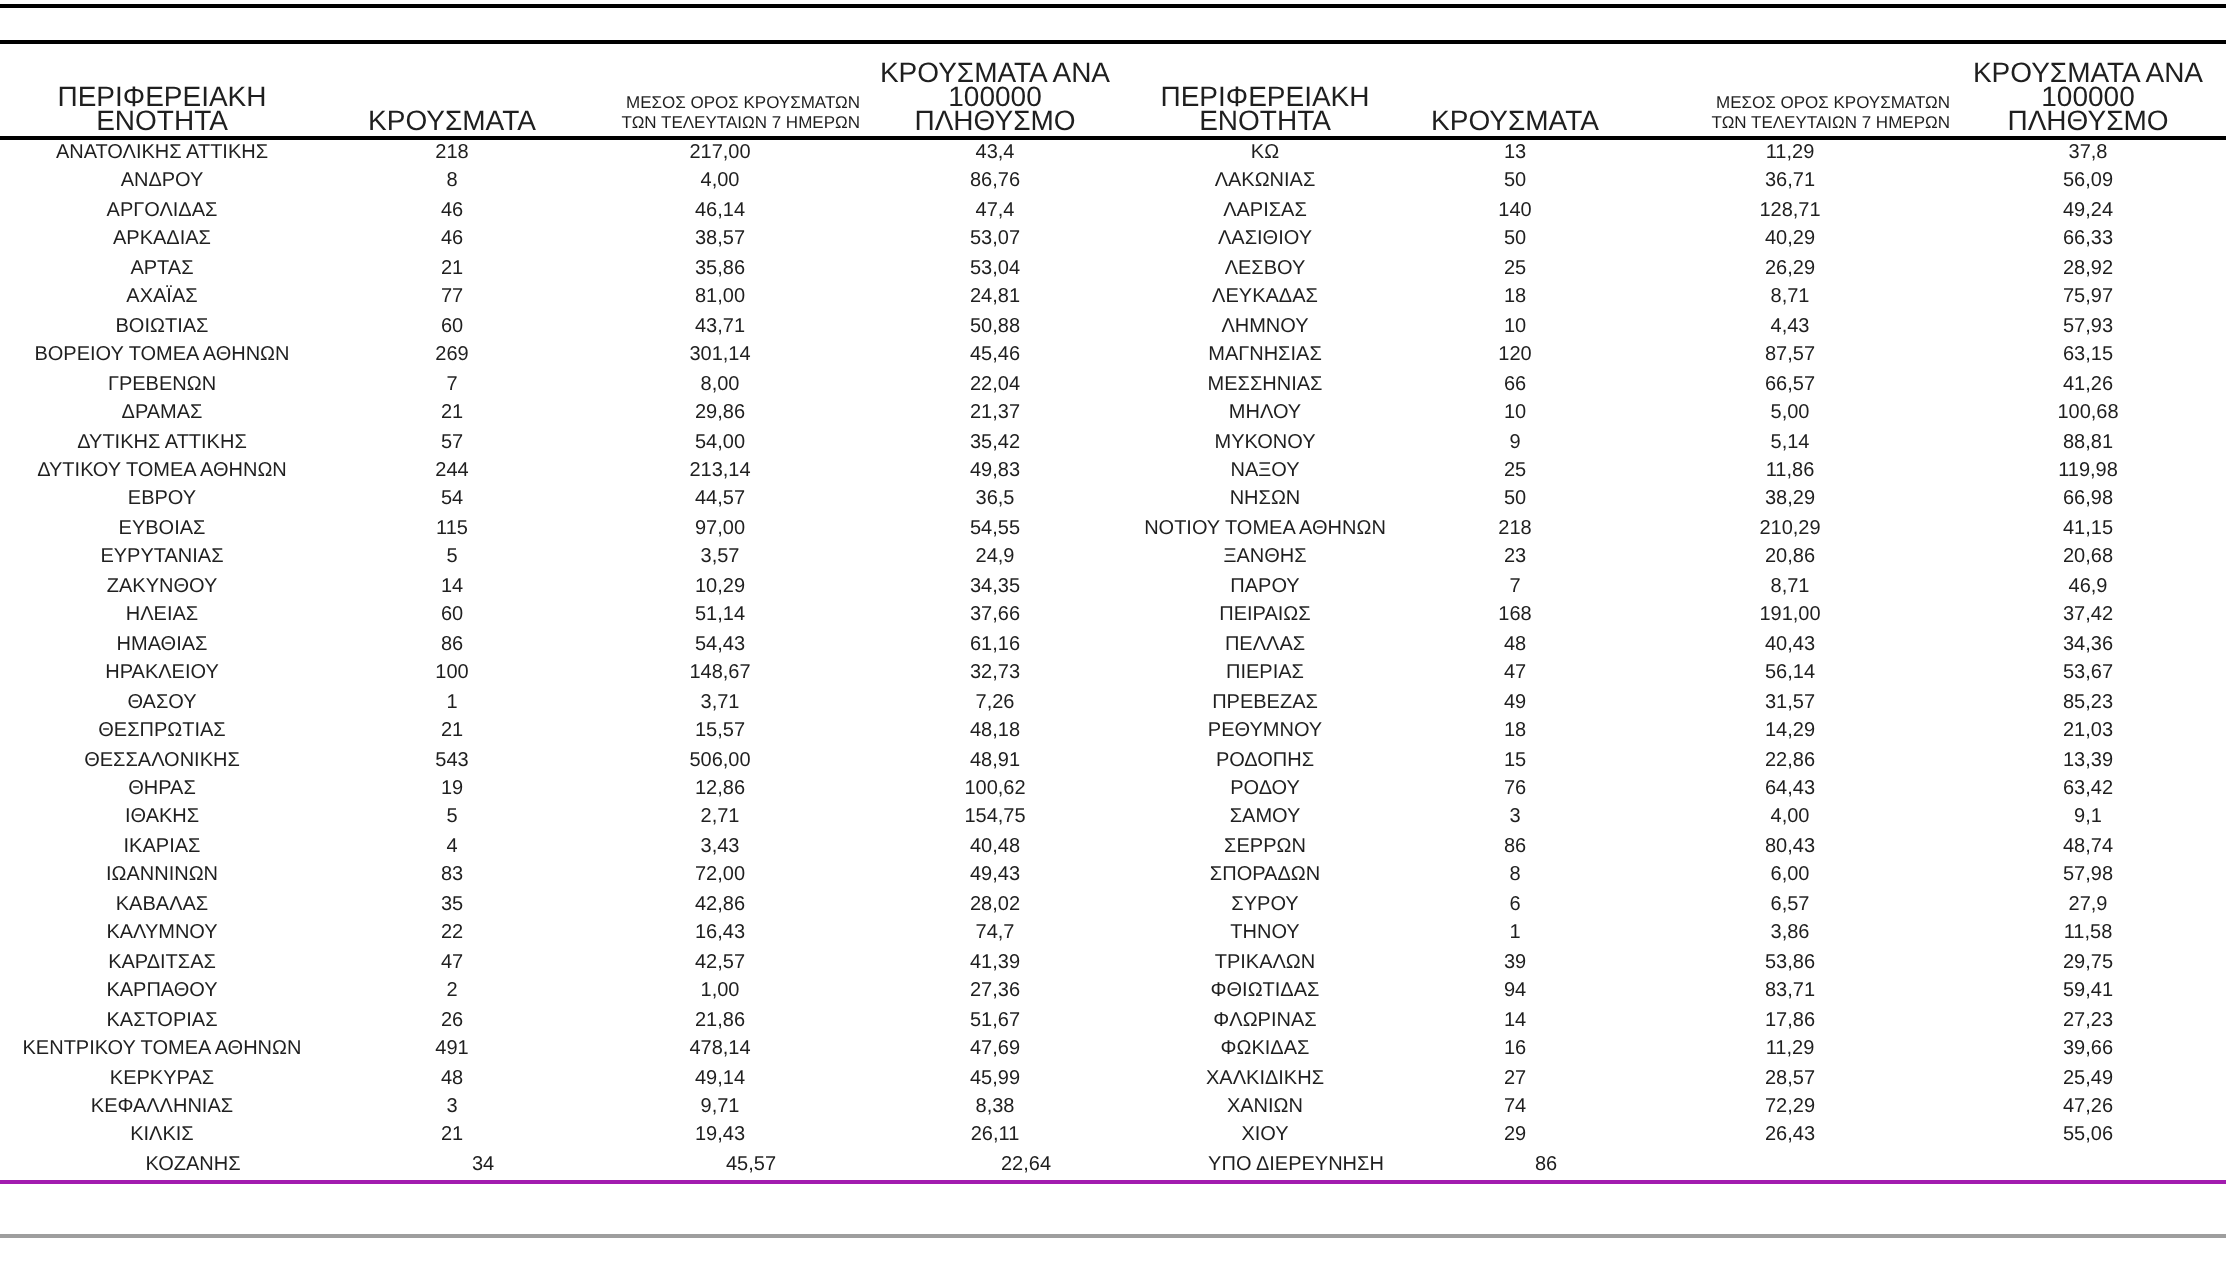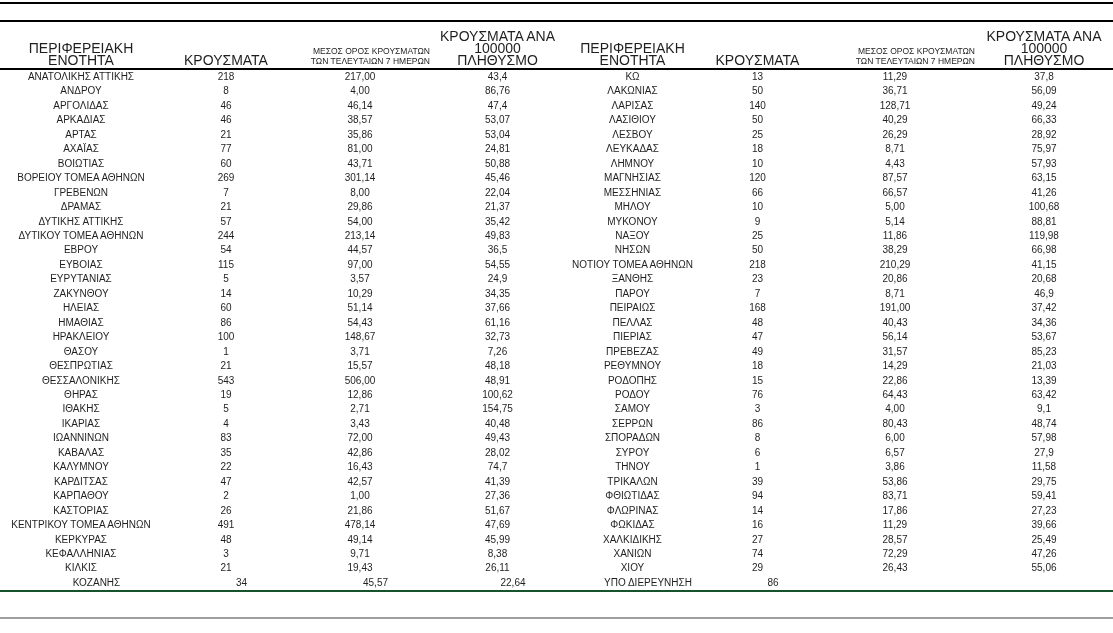--- a/index.html
+++ b/index.html
@@ -57,21 +57,21 @@
   tbody td {
     text-align: center;
     font-size: 10px;
     height: 14.46px;
     line-height: 14.46px;
     padding: 0;
     white-space: nowrap;
     overflow: hidden;
   }
   tbody tr:last-child td {
-    border-bottom: 2px solid #14532d;
+    border-bottom: 2px solid #a21caf;
     padding-left: 31px;
   }
   col.c-region-l  { width: 162px; }
   col.c-cases-l   { width: 128px; }
   col.c-avg-l     { width: 140px; }
   col.c-per-l     { width: 135px; }
   col.c-region-r  { width: 135px; }
   col.c-cases-r   { width: 115px; }
   col.c-avg-r     { width: 160px; }
   col.c-per-r     { width: 138px; }

